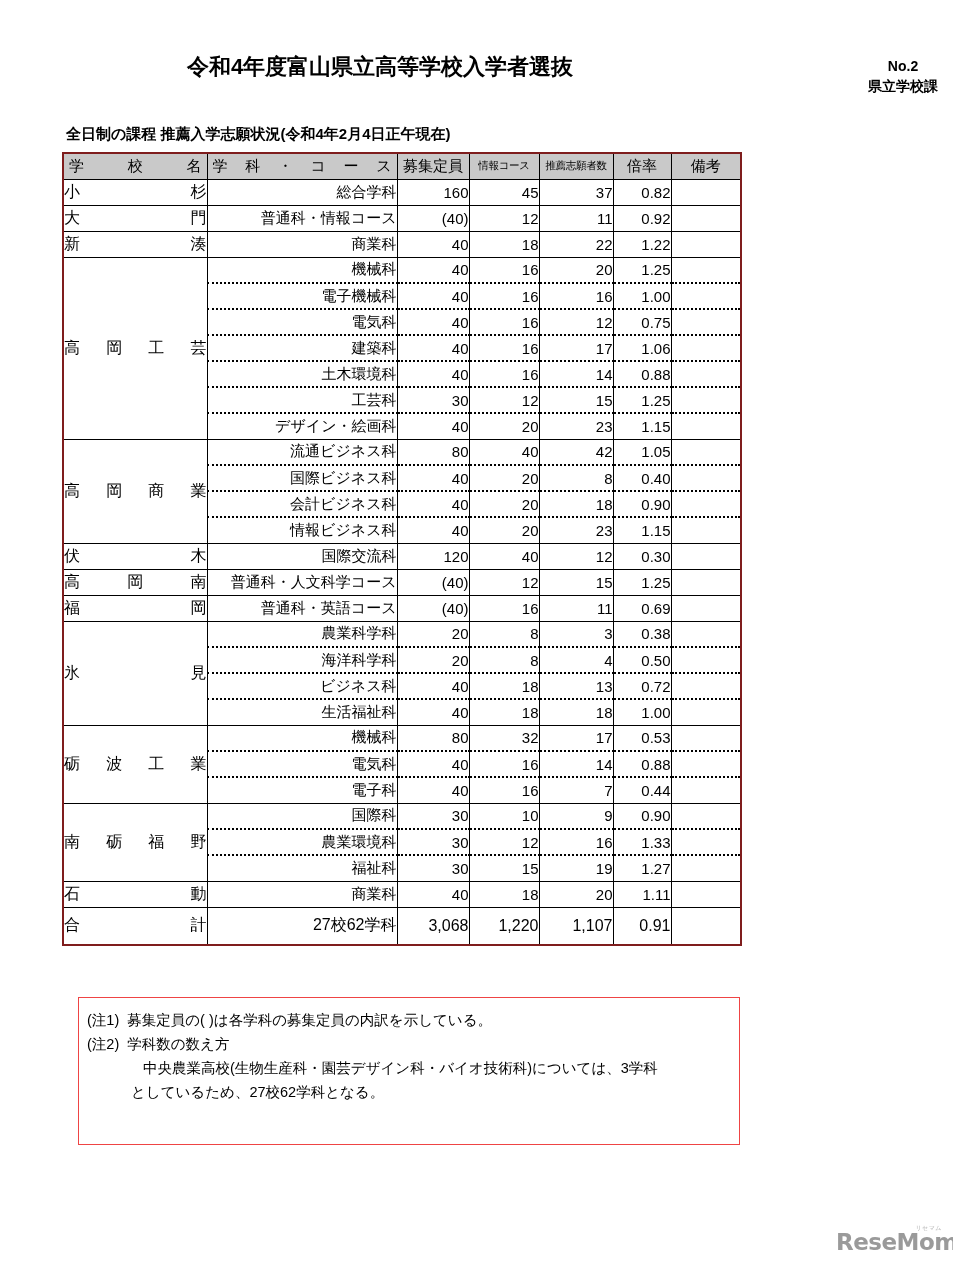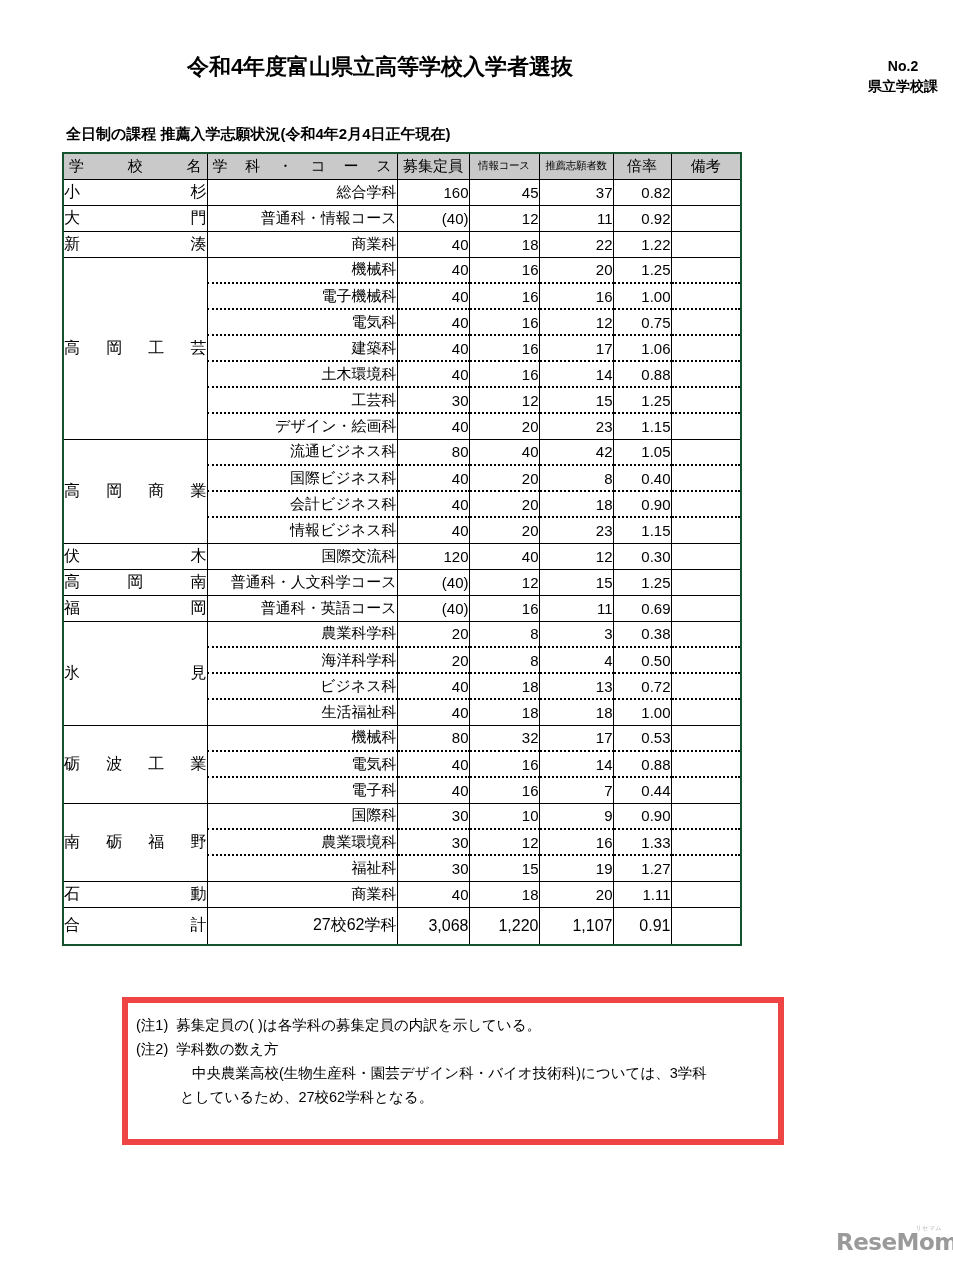--- a/index.html
+++ b/index.html
@@ -67,21 +67,21 @@
     font-size: 14px;
   }
   table.grid td, table.grid th {
     border: 1px solid #000000;
     padding: 0;
     height: 26px;
     font-weight: normal;
     box-sizing: border-box;
   }
   
-  table.grid { border: 2px solid #14532d; }
+  table.grid { border: 2px solid #7f1d1d; }
 
   col.c-school  { width: 144px; }
   col.c-course  { width: 190px; }
   col.c-teiin   { width: 72px; }
   col.c-bosyu   { width: 70px; }
   col.c-shigan  { width: 74px; }
   col.c-bairitsu{ width: 58px; }
   col.c-biko    { width: 70px; }
 
   thead th {
@@ -143,26 +143,25 @@
     font-size: 16px;
   }
   tr.total-row td.school { font-size: 16px; }
 
   
   #notes-box {
     position: absolute;
     left: 78px; top: 997px;
     width: 662px;
     height: 148px;
-    border: 6px solid #ef4444;
+    border: 1px solid #ef4444;
     box-sizing: border-box;
     padding: 10px 0 0 8px;
     font-size: 14.5px;
     line-height: 24px;
-    margin-left: 44px;
   }
   #notes-box .note-line { white-space: nowrap; display: block; }
   #notes-box .note-indent-1 { padding-left: 56px; }
   #notes-box .note-indent-2 { padding-left: 44px; }
   #notes-box .note-label { display: inline-block; }
 
   
   #watermark {
     position: absolute;
     left: 836px; top: 1227px;

